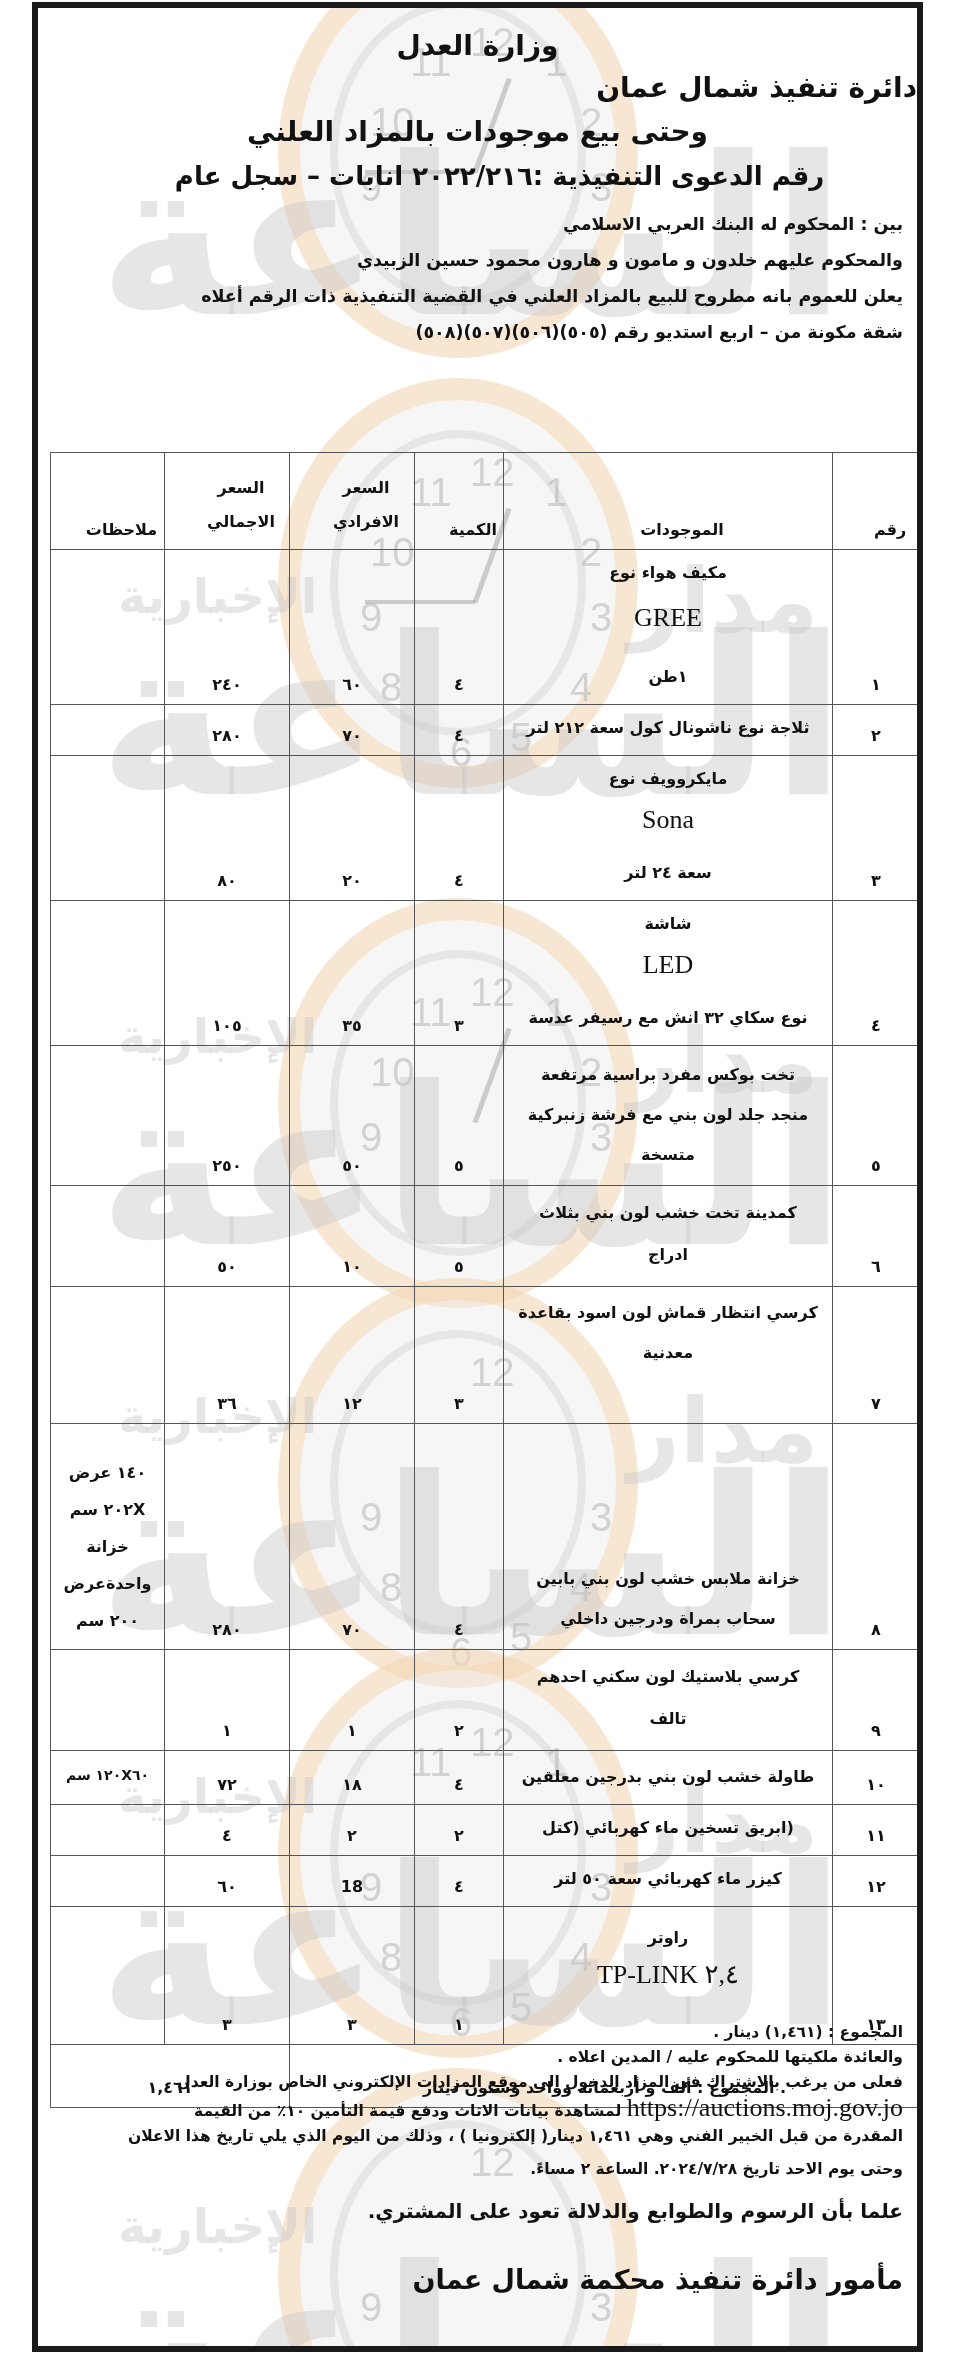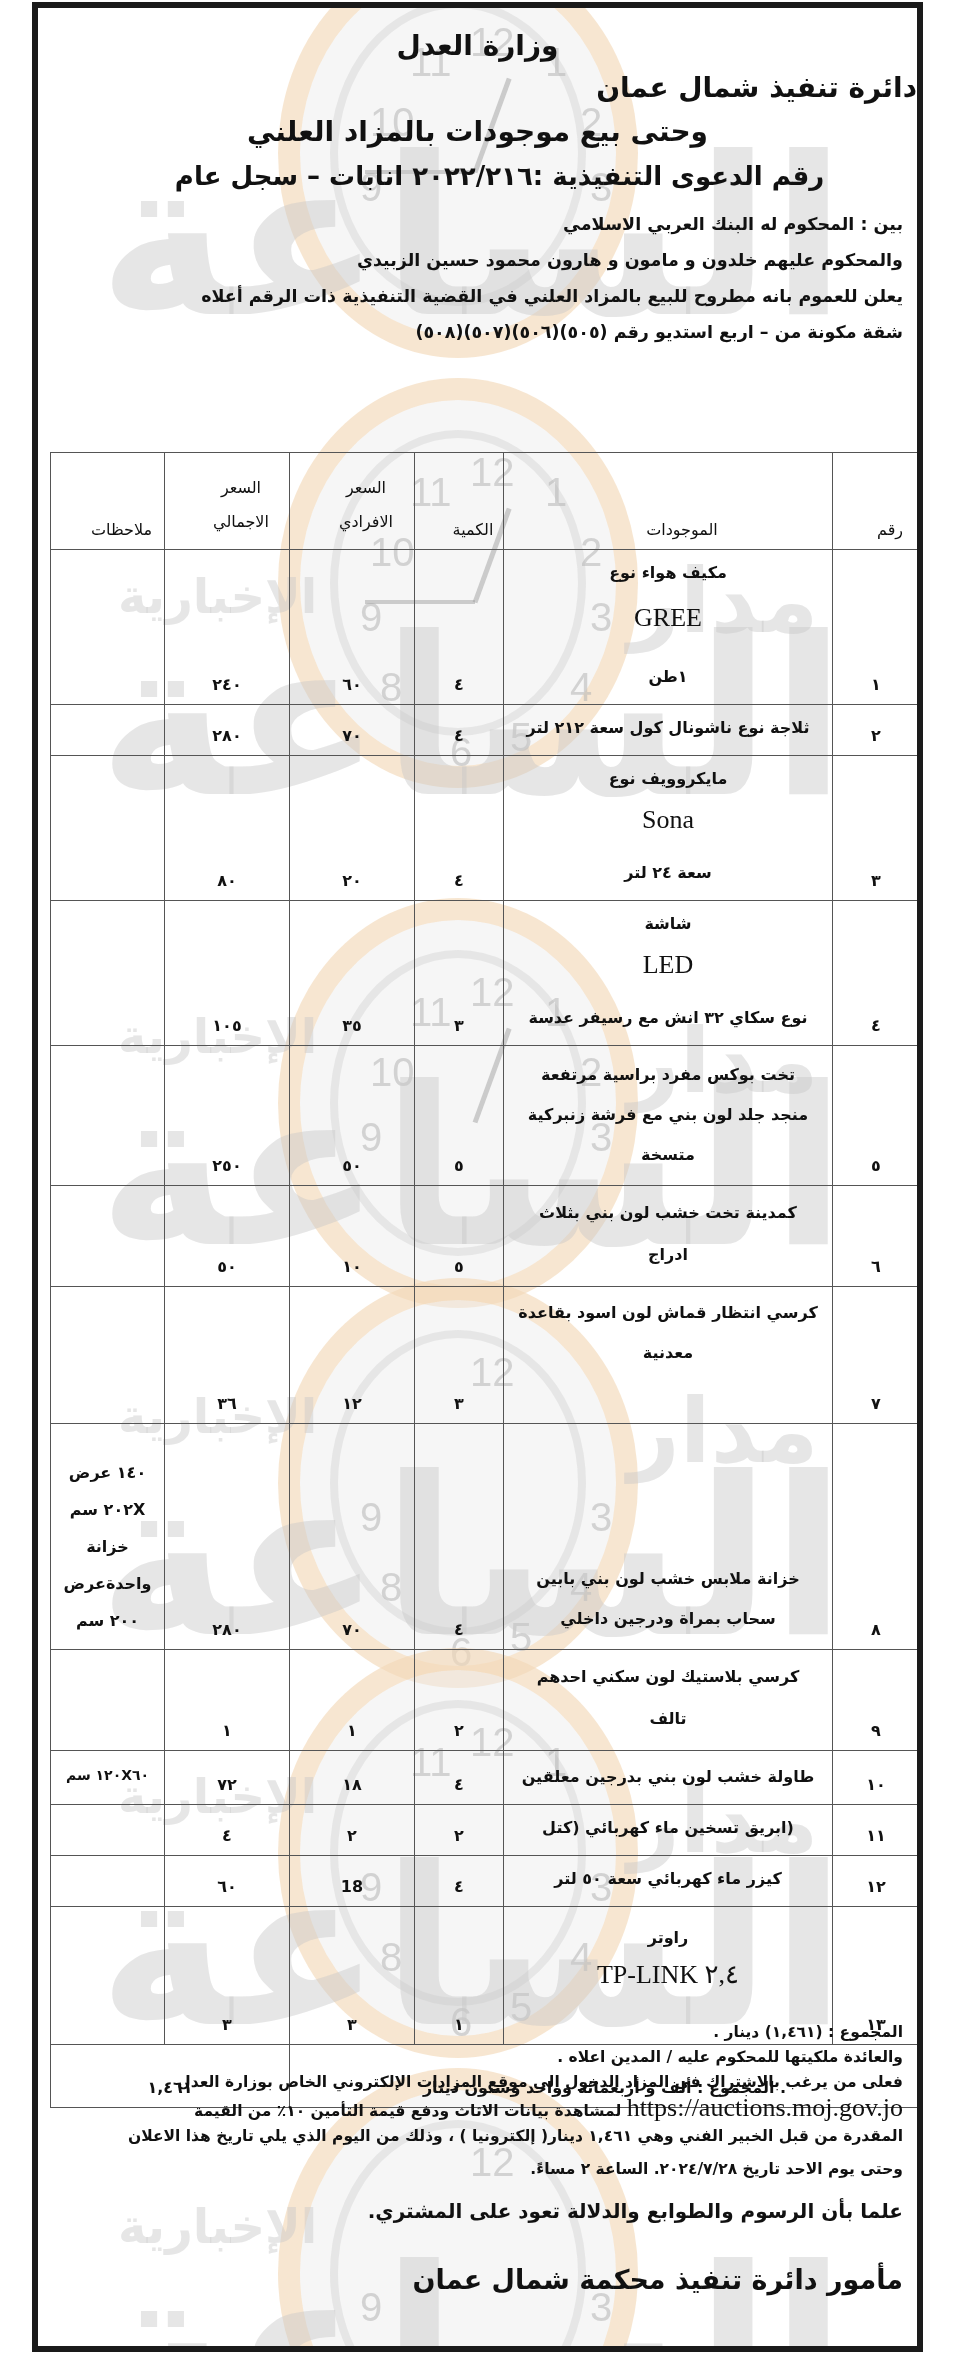--- a/index.html
+++ b/index.html
@@ -23,21 +23,21 @@
     .title { text-align: center; font-weight: bold; font-family: "DejaVu Sans", sans-serif; }
     .t1 { font-size: 28px; margin-top: 18px; line-height: 40px; }
     .t2 { font-size: 28px; line-height: 44px; text-align: right; }
     .t3 { font-size: 28px; line-height: 44px; }
     .t4 { font-size: 26px; line-height: 44px; padding-left: 44px; }
     .para { font-weight: bold; font-size: 17.5px; line-height: 36px; padding-right: 14px; padding-left: 10px; }
     table.items { position: absolute; left: 12px; top: 444px; width: 869px;
                   border-collapse: collapse; direction: rtl; table-layout: fixed; }
     table.items td, table.items th { border: 1.5px solid #555; font-size: 16px;
                   vertical-align: bottom; text-align: center; padding: 6px 4px 10px 4px; }
-    table.items th { font-weight: normal; height: 80px; font-size: 16px; padding-left: 32px; }
+    table.items th { font-weight: bold; height: 80px; font-size: 16px; padding-left: 32px; }
     .desc { font-weight: bold; font-size: 16px; line-height: 34px; }
     .latin { font-family: "Liberation Serif", serif; font-weight: normal; font-size: 26px; line-height: 40px; display:block; }
     .num-c { font-weight: bold; }
     .note { font-weight: bold; font-size: 15px; line-height: 37px; }
     .total-row td { height: 46px; vertical-align: middle; padding: 4px; font-weight: bold; }
     .footer { position: absolute; left: 0; right: 0; top: 2012px; direction: rtl; padding-right: 14px; padding-left: 10px; }
     .footer .f { font-weight: bold; font-size: 15.5px; line-height: 25px; }
     .footer .url { font-family: "Liberation Serif", serif; font-weight: normal; font-size: 26px; }
     .footer .notice { font-weight: bold; font-size: 20px; margin-top: 12px; line-height: 34px; }
     .footer .sign { font-weight: bold; font-size: 27px; margin-top: 36px; }

